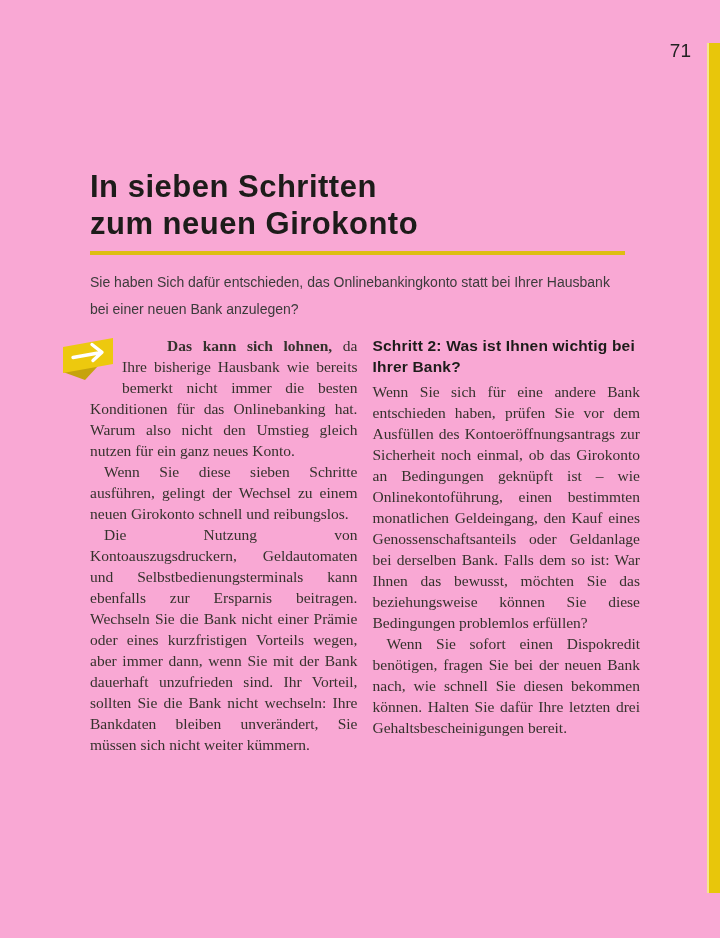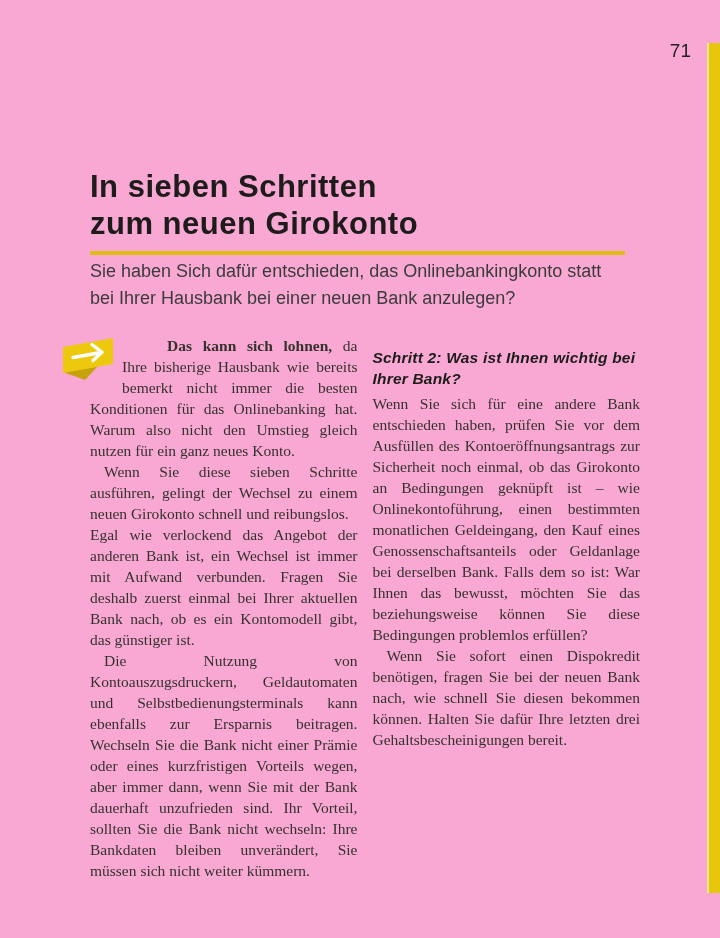--- a/index.html
+++ b/index.html
@@ -22,40 +22,40 @@
     position:absolute;top:43px;right:0;width:13px;height:850px;
     background:var(--tab);border-left:2px solid var(--tab-edge);
   }
   .header{position:absolute;left:90px;top:168px;width:535px;}
   .title{
     font-family:"Liberation Sans",sans-serif;font-weight:700;
     font-size:31px;line-height:37px;letter-spacing:0.5px;color:var(--heading);
   }
   .rule{margin-top:9px;height:4px;width:100%;background:var(--accent);}
   .subtitle{
-    margin-top:3px;width:522px;
-    font-size:18px;line-height:27px;color:var(--subtitle);
+    margin-top:14px;width:522px;
+    font-size:14px;line-height:27px;color:var(--subtitle);
   }
   .columns{
     position:absolute;left:90px;top:335px;width:550px;
     display:flex;gap:15px;
   }
   .col{flex:1 1 0;min-width:0;}
   .col p{
     font-family:"Liberation Serif",serif;
     font-size:15.5px;line-height:21px;color:var(--text);
     text-align:justify;hyphens:auto;-webkit-hyphens:auto;
   }
   .col p.indent{text-indent:14px;}
   .col h2{
     font-family:"Liberation Sans",sans-serif;font-weight:700;
     font-size:15.5px;line-height:21px;letter-spacing:0.2px;color:var(--heading);
     margin:16px 0 4px 0;
   }
-  .col h2.first{margin-top:12px;font-style:italic;}
+  .col h2.first{margin-top:0;}
   .lead-bold{font-weight:700;margin-left:45px;}
   .lead-icon{
     float:left;width:52px;height:42px;
     margin:1px 8px 0 -28px;
   }
   .lead-icon svg{display:block;width:52px;height:44px;}
 </style>
 </head>
 <body>
 
@@ -77,21 +77,20 @@
         <span class="lead-icon">
           <svg viewBox="0 0 52 44" xmlns="http://www.w3.org/2000/svg" aria-hidden="true">
             <polygon points="1,36 36,30 23,44" fill="var(--icon-fold)"></polygon>
             <polygon points="1,11 51,2 51,28 1,37" fill="var(--icon)"></polygon>
             <path d="M11 21.5 L39 16.5 M30 8.5 L40 16.3 L31 24.5" stroke="#ffffff" stroke-width="3.4" fill="none" stroke-linecap="round" stroke-linejoin="round"></path>
           </svg>
         </span><span class="lead-bold">Das kann sich lohnen,</span><span> da Ihre bisherige Hausbank wie bereits bemerkt nicht immer die besten Konditionen für das Onlinebanking hat. Warum also nicht den Umstieg gleich nutzen für ein ganz neues Konto.</span>
       </p>
       <p class="indent">Wenn Sie diese sieben Schritte ausführen, gelingt der Wechsel zu einem neuen Girokonto schnell und reibungslos.</p>
 
-      <p>Egal wie verlockend das Angebot der anderen Bank ist, ein Wechsel ist immer mit Aufwand verbunden. Fragen Sie deshalb zuerst einmal bei Ihrer aktuellen Bank nach, ob es ein Kontomodell gibt, das günstiger ist.</p>
       <p class="indent">Die Nutzung von Kontoauszugsdruckern, Geldautomaten und Selbstbedienungsterminals kann ebenfalls zur Ersparnis beitragen. Wechseln Sie die Bank nicht einer Prämie oder eines kurzfristigen Vorteils wegen, aber immer dann, wenn Sie mit der Bank dauerhaft unzufrieden sind. Ihr Vorteil, sollten Sie die Bank nicht wechseln: Ihre Bankdaten bleiben unverändert, Sie müssen sich nicht weiter kümmern.</p>
     </div>
 
     <div class="col">
       <h2 class="first">Schritt 2: Was ist Ihnen wichtig bei Ihrer Bank?</h2>
 
       <p>Wenn Sie sich für eine andere Bank entschieden haben, prüfen Sie vor dem Ausfüllen des Kontoeröffnungsantrags zur Sicherheit noch einmal, ob das Girokonto an Bedingungen geknüpft ist – wie Onlinekontoführung, einen bestimmten monatlichen Geldeingang, den Kauf eines Genossenschaftsanteils oder Geldanlage bei derselben Bank. Falls dem so ist: War Ihnen das bewusst, möchten Sie das beziehungsweise können Sie diese Bedingungen problemlos erfüllen?</p>
       <p class="indent">Wenn Sie sofort einen Dispokredit benötigen, fragen Sie bei der neuen Bank nach, wie schnell Sie diesen bekommen können. Halten Sie dafür Ihre letzten drei Gehaltsbescheinigungen bereit.</p>
     </div>
 

